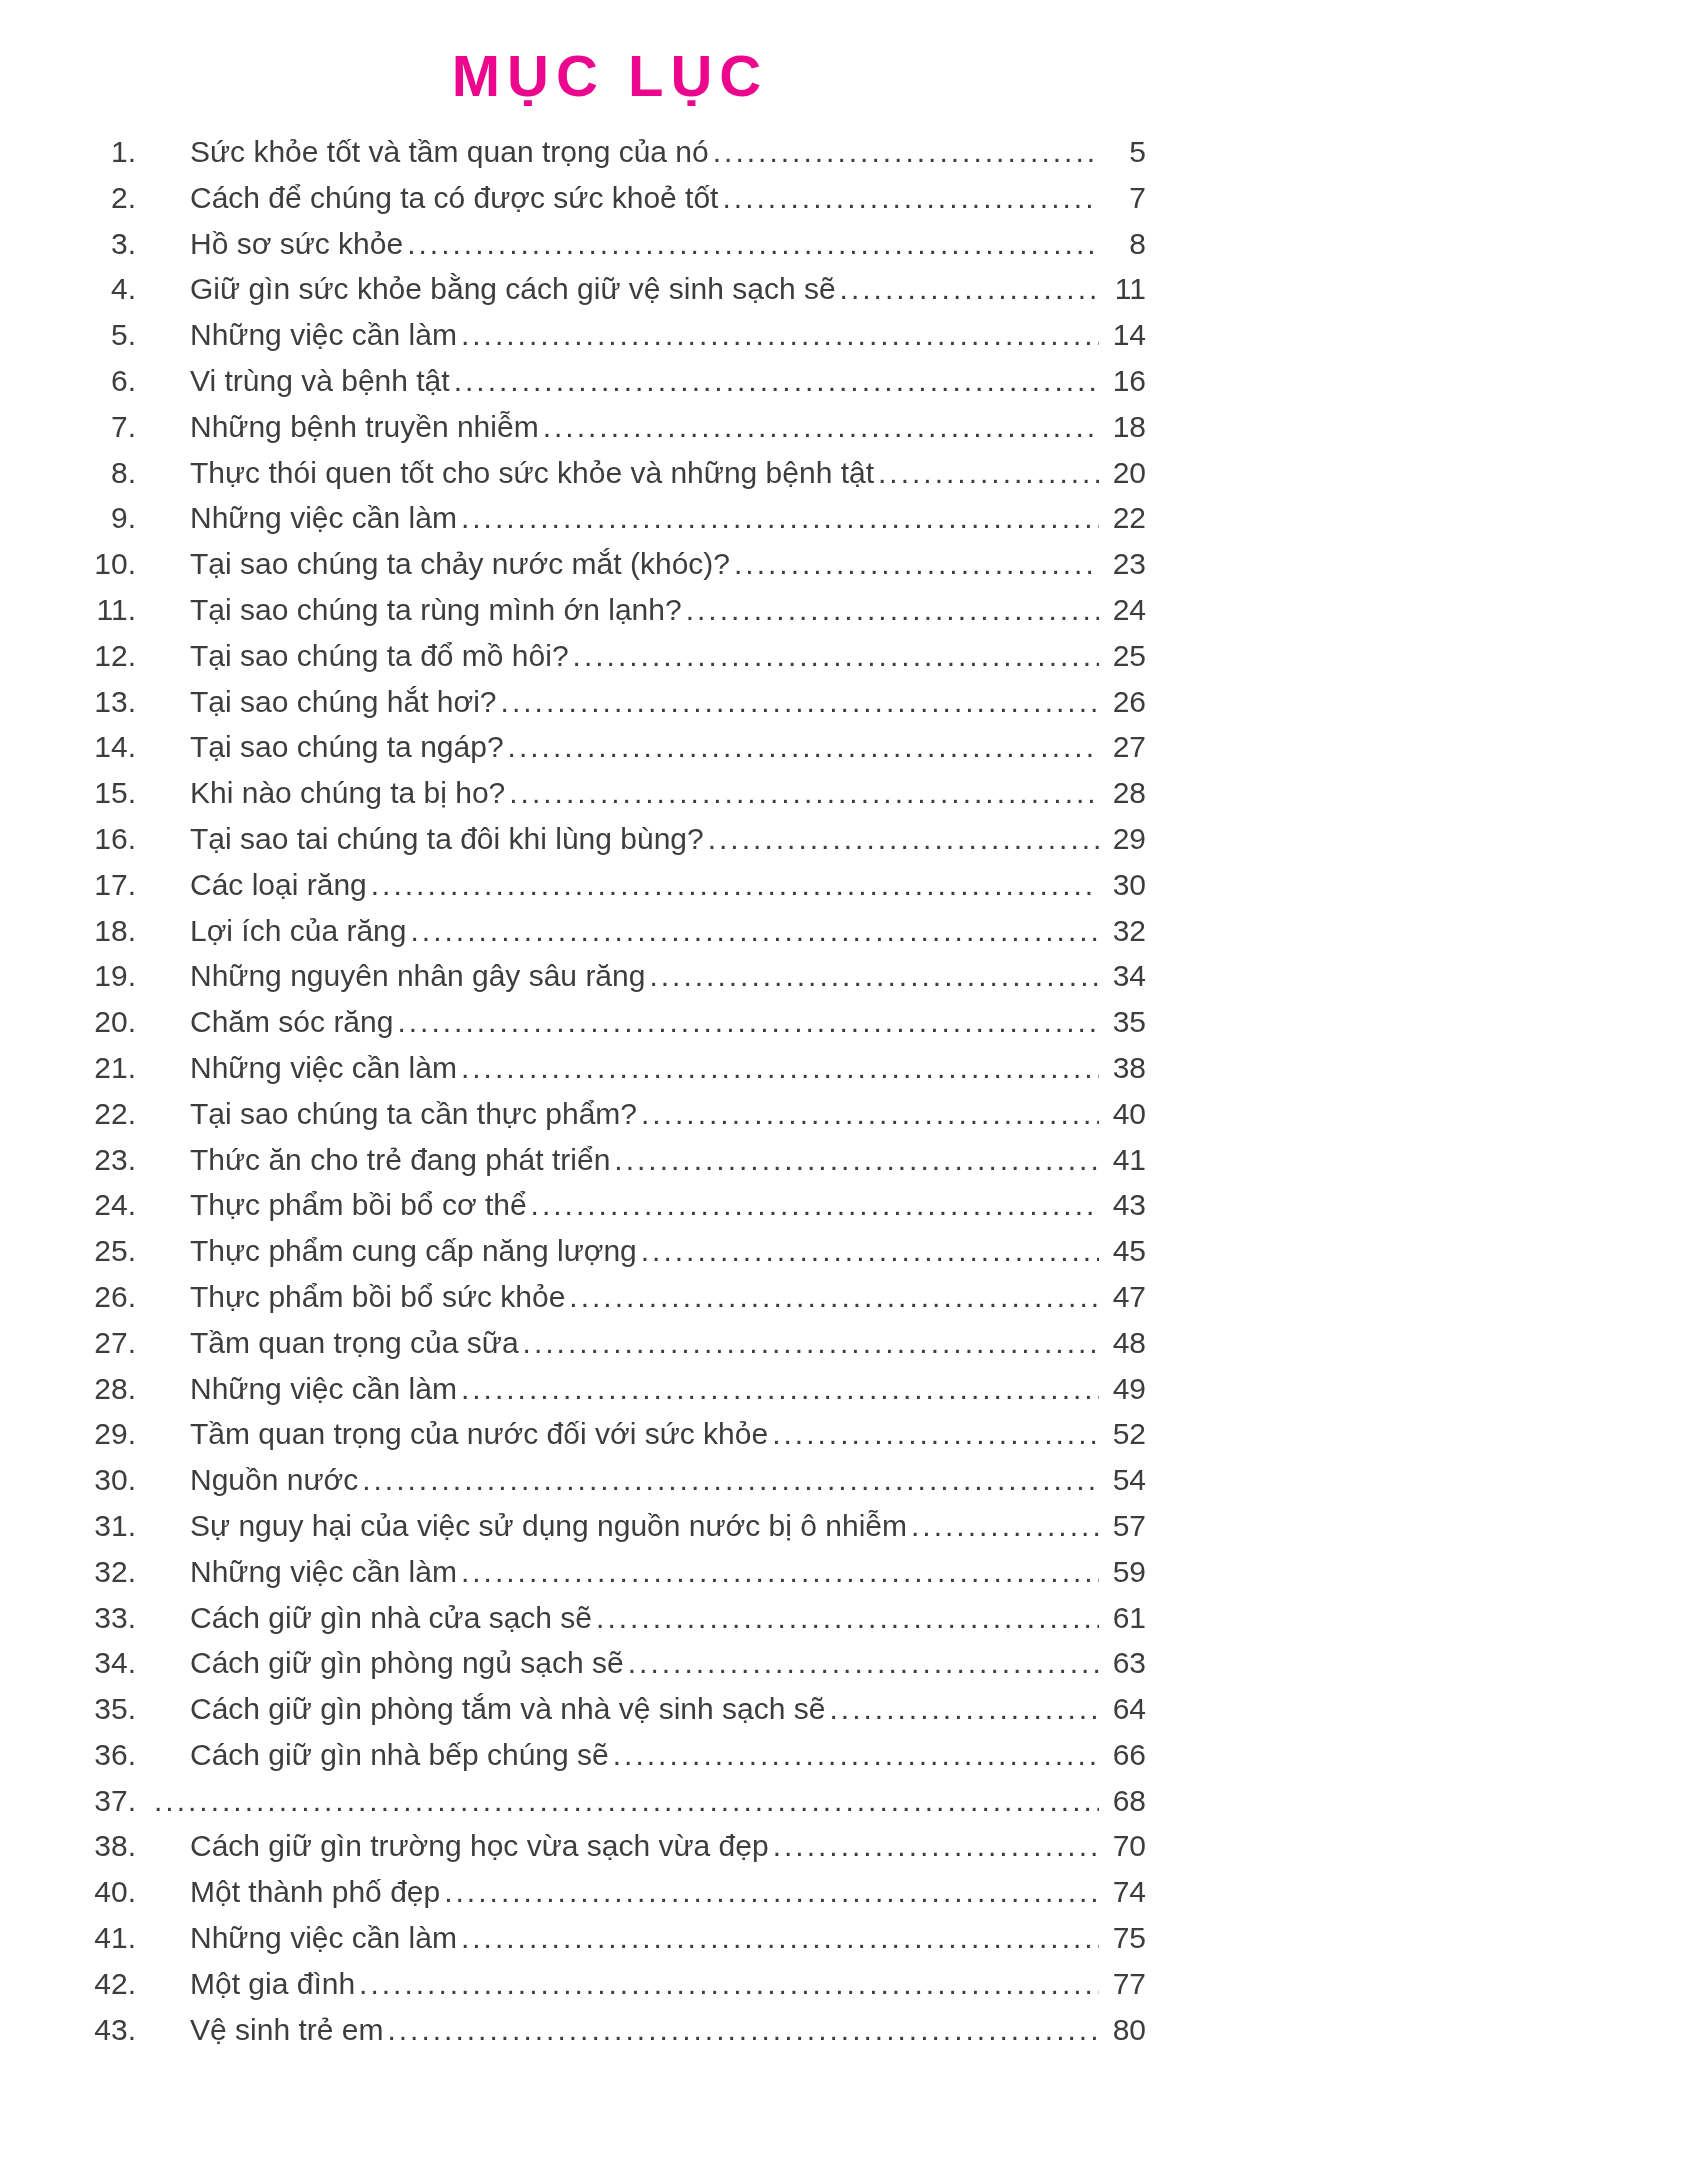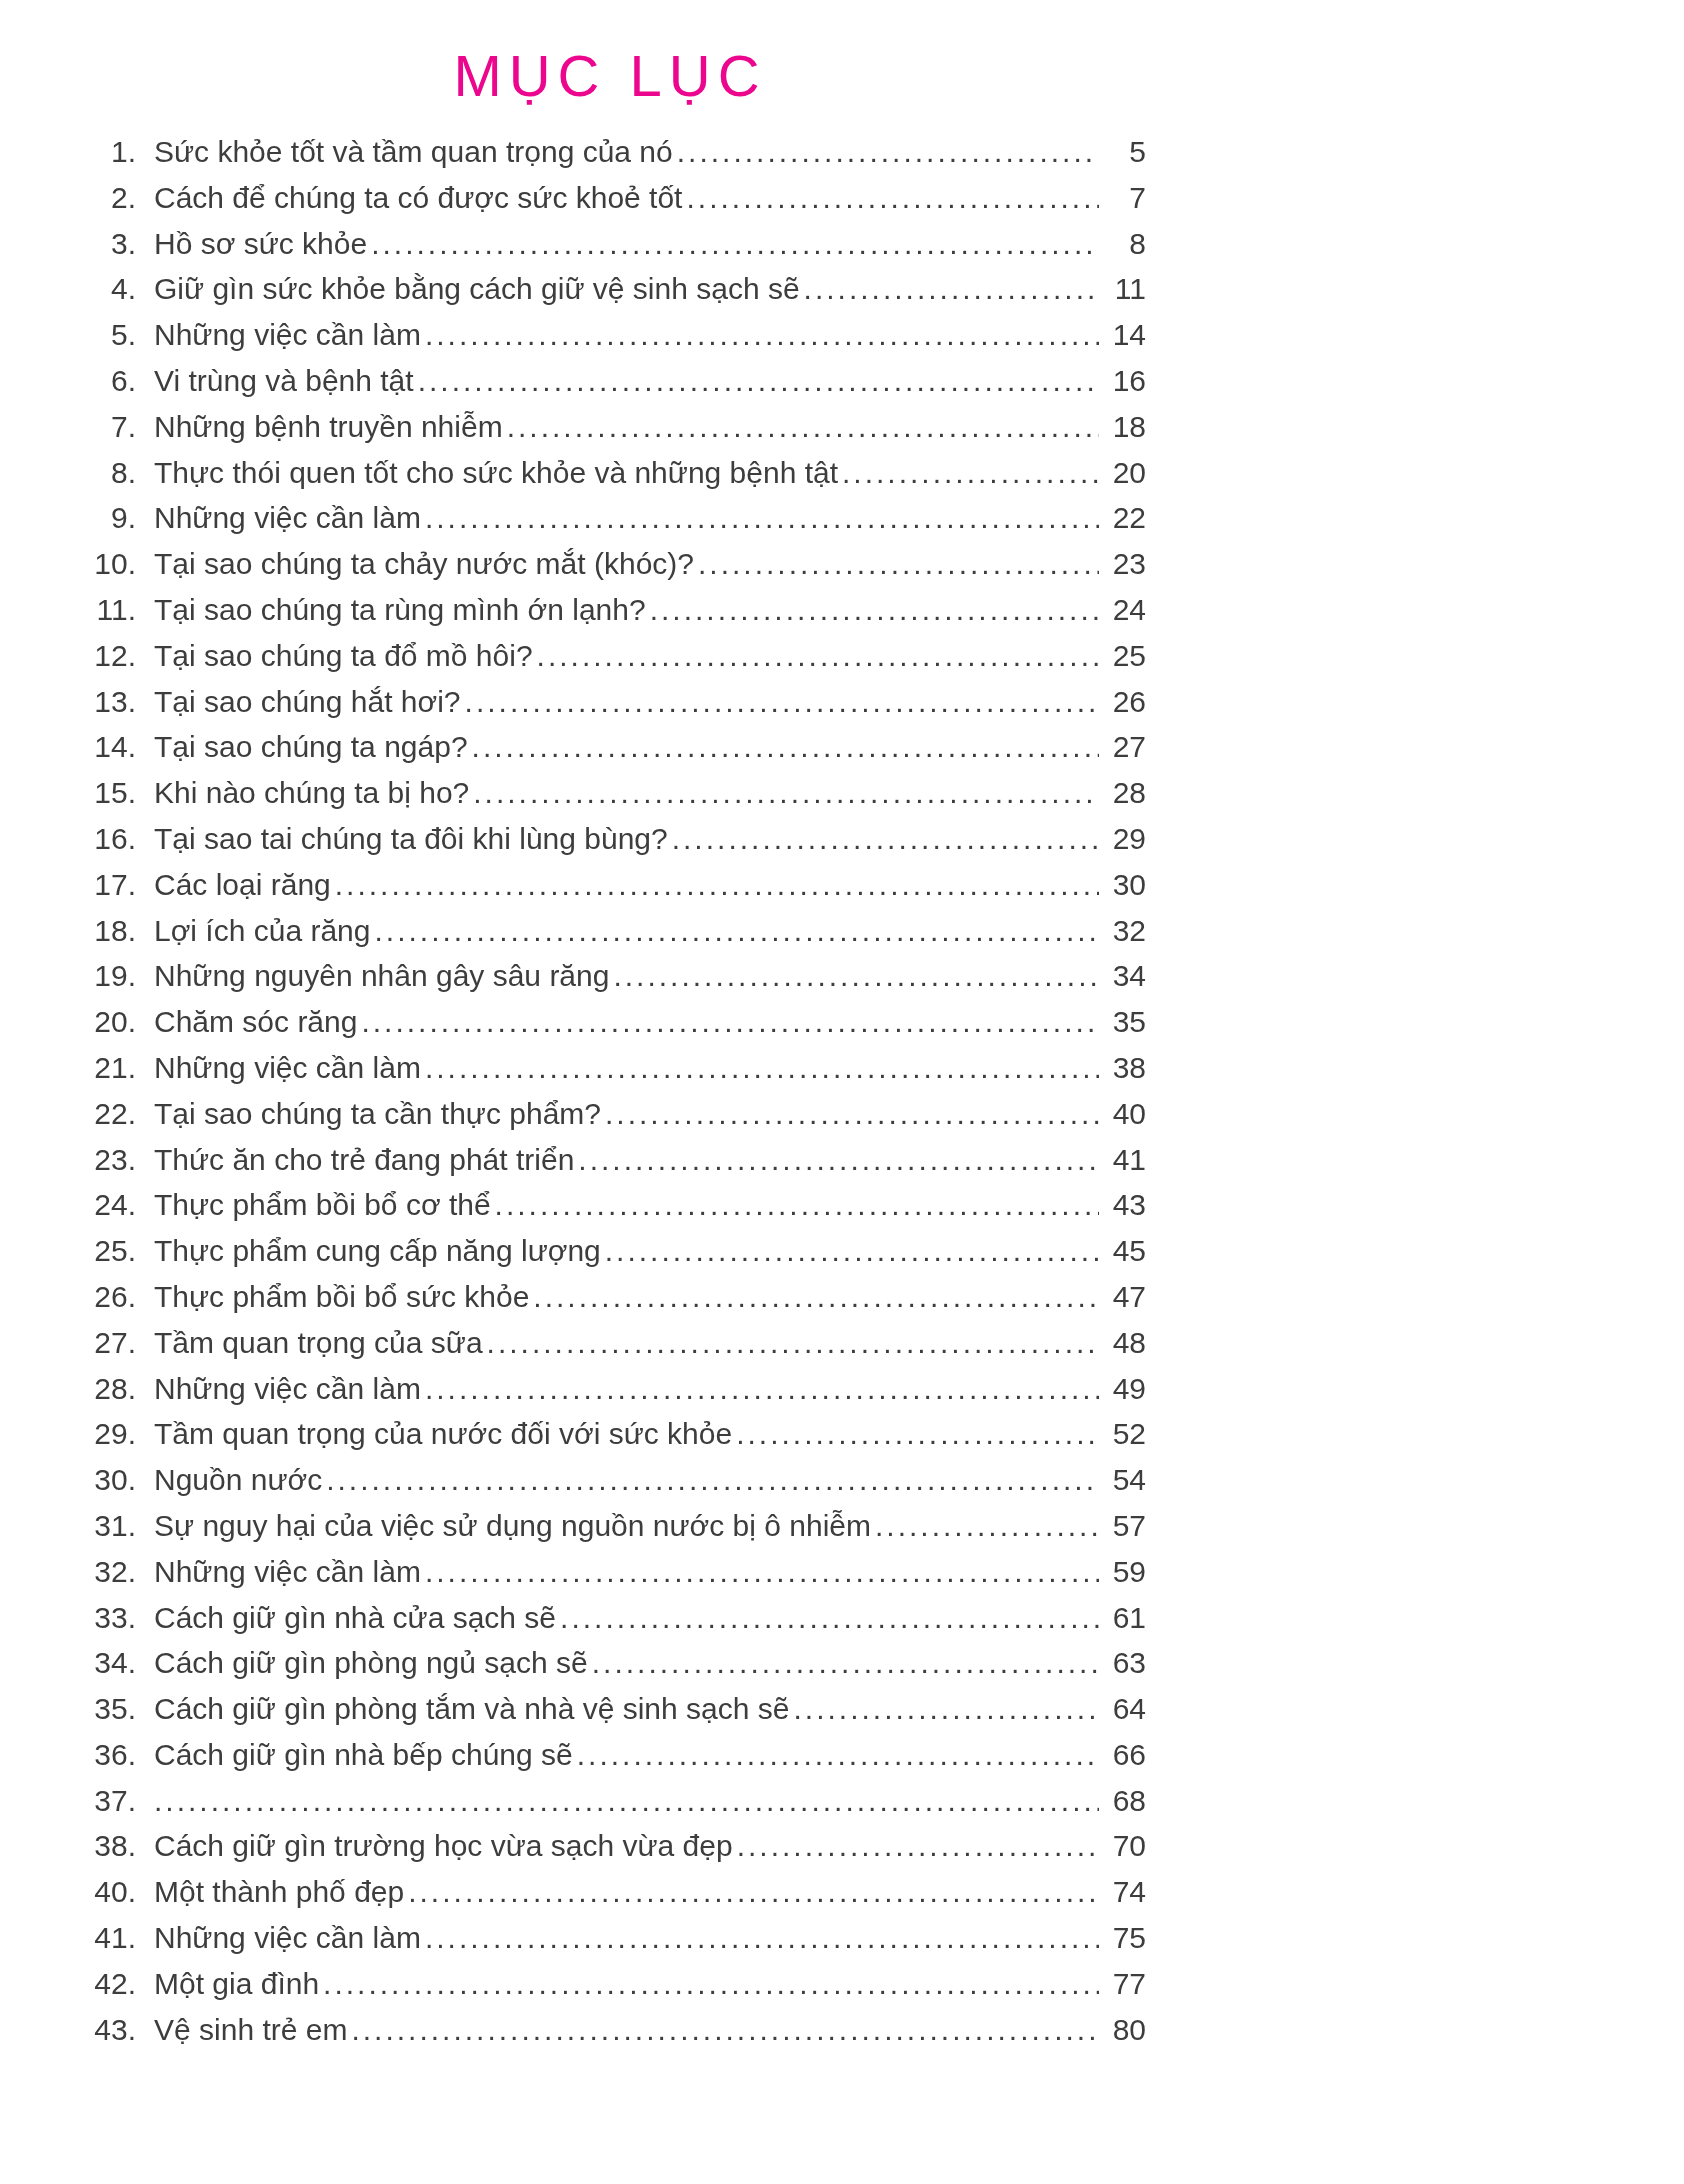--- a/index.html
+++ b/index.html
@@ -17,21 +17,21 @@
   .page {
     box-sizing: border-box;
     padding: 42px 0 0 74px;
     width: 1146px; 
   }
   .title {
     margin: 0 0 20px 0;
     text-align: center;
     color: #ec068d;
     font-size: 58px;
-    font-weight: normal;
+    font-weight: bold;
     letter-spacing: 7px;
   }
   .toc {
     width: 100%;
   }
   .toc-row {
     display: flex;
     align-items: baseline;
     white-space: nowrap;
     font-size: 30px;
@@ -39,20 +39,21 @@
   }
   .toc-num {
     flex: none;
     width: 62px;
     text-align: right;
     margin-right: 18px;
   }
   .toc-title {
     flex: none;
     padding-right: 4px;
+    margin-left: 36px;
   }
   .toc-dots {
     flex: 1 1 auto;
     overflow: hidden;
     min-width: 0;
   }
   .toc-dots::before {
     content: "......................................................................................................................................................................................................................................";
     letter-spacing: 3px;
     color: #3d3d3d;

